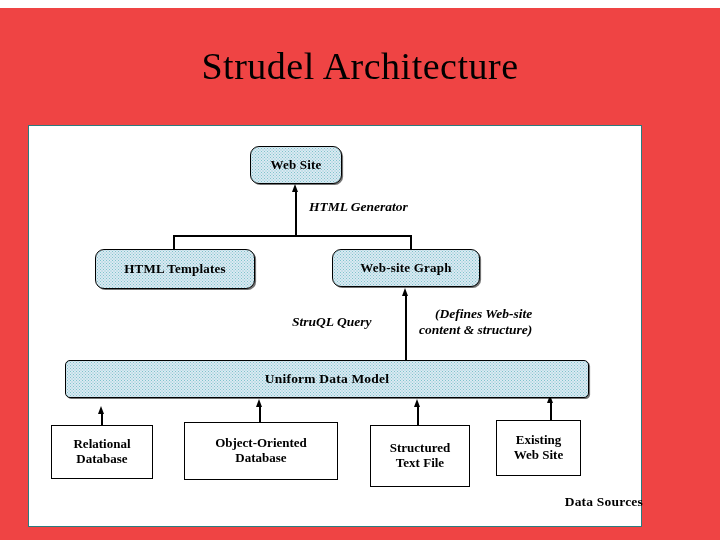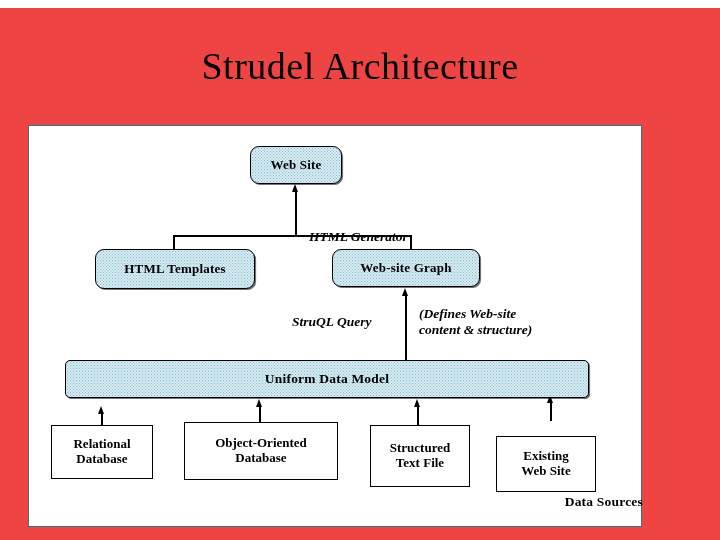--- a/index.html
+++ b/index.html
@@ -93,36 +93,36 @@
   
   #node-web-site         { left: 221px; top: 20px;  width: 92px;  height: 38px; }
   #node-html-templates   { left: 66px;  top: 123px; width: 160px; height: 40px; }
   #node-website-graph    { left: 303px; top: 123px; width: 148px; height: 38px; }
   #node-uniform-data     { left: 36px;  top: 234px; width: 524px; height: 38px;
                            font-size: 13.5px; border-radius: 5px; }
 
   #node-relational-db    { left: 22px;  top: 299px; width: 102px; height: 54px; }
   #node-oo-db            { left: 155px; top: 296px; width: 154px; height: 58px; }
   #node-structured-text  { left: 341px; top: 299px; width: 100px; height: 62px; }
-  #node-existing-site    { left: 467px; top: 294px; width: 100px; height: 56px; margin-top: 16px; }
+  #node-existing-site    { left: 467px; top: 294px; width: 85px; height: 56px; }
 
   
   .edge-label {
     position: absolute;
     color: #000000;
     font-family: "Liberation Serif", "DejaVu Serif", serif;
     font-weight: bold;
     font-style: italic;
     font-size: 13.5px;
     line-height: 1.18;
     white-space: pre-line;
   }
-  #label-html-generator { left: 280px; top: 73px; margin-top: 30px;  }
+  #label-html-generator { left: 280px; top: 73px;  }
   #label-struql-query   { left: 263px; top: 188px; }
-  #label-defines        { left: 390px; top: 180px; text-align: left; }
+  #label-defines        { left: 390px; top: 180px; text-align: right; }
 
   #label-data-sources {
     position: absolute;
     left: 0;
     top: 368px;
     width: 614px;
     text-align: right;
     color: #000000;
     font-family: "Liberation Serif", "DejaVu Serif", serif;
     font-weight: bold;

